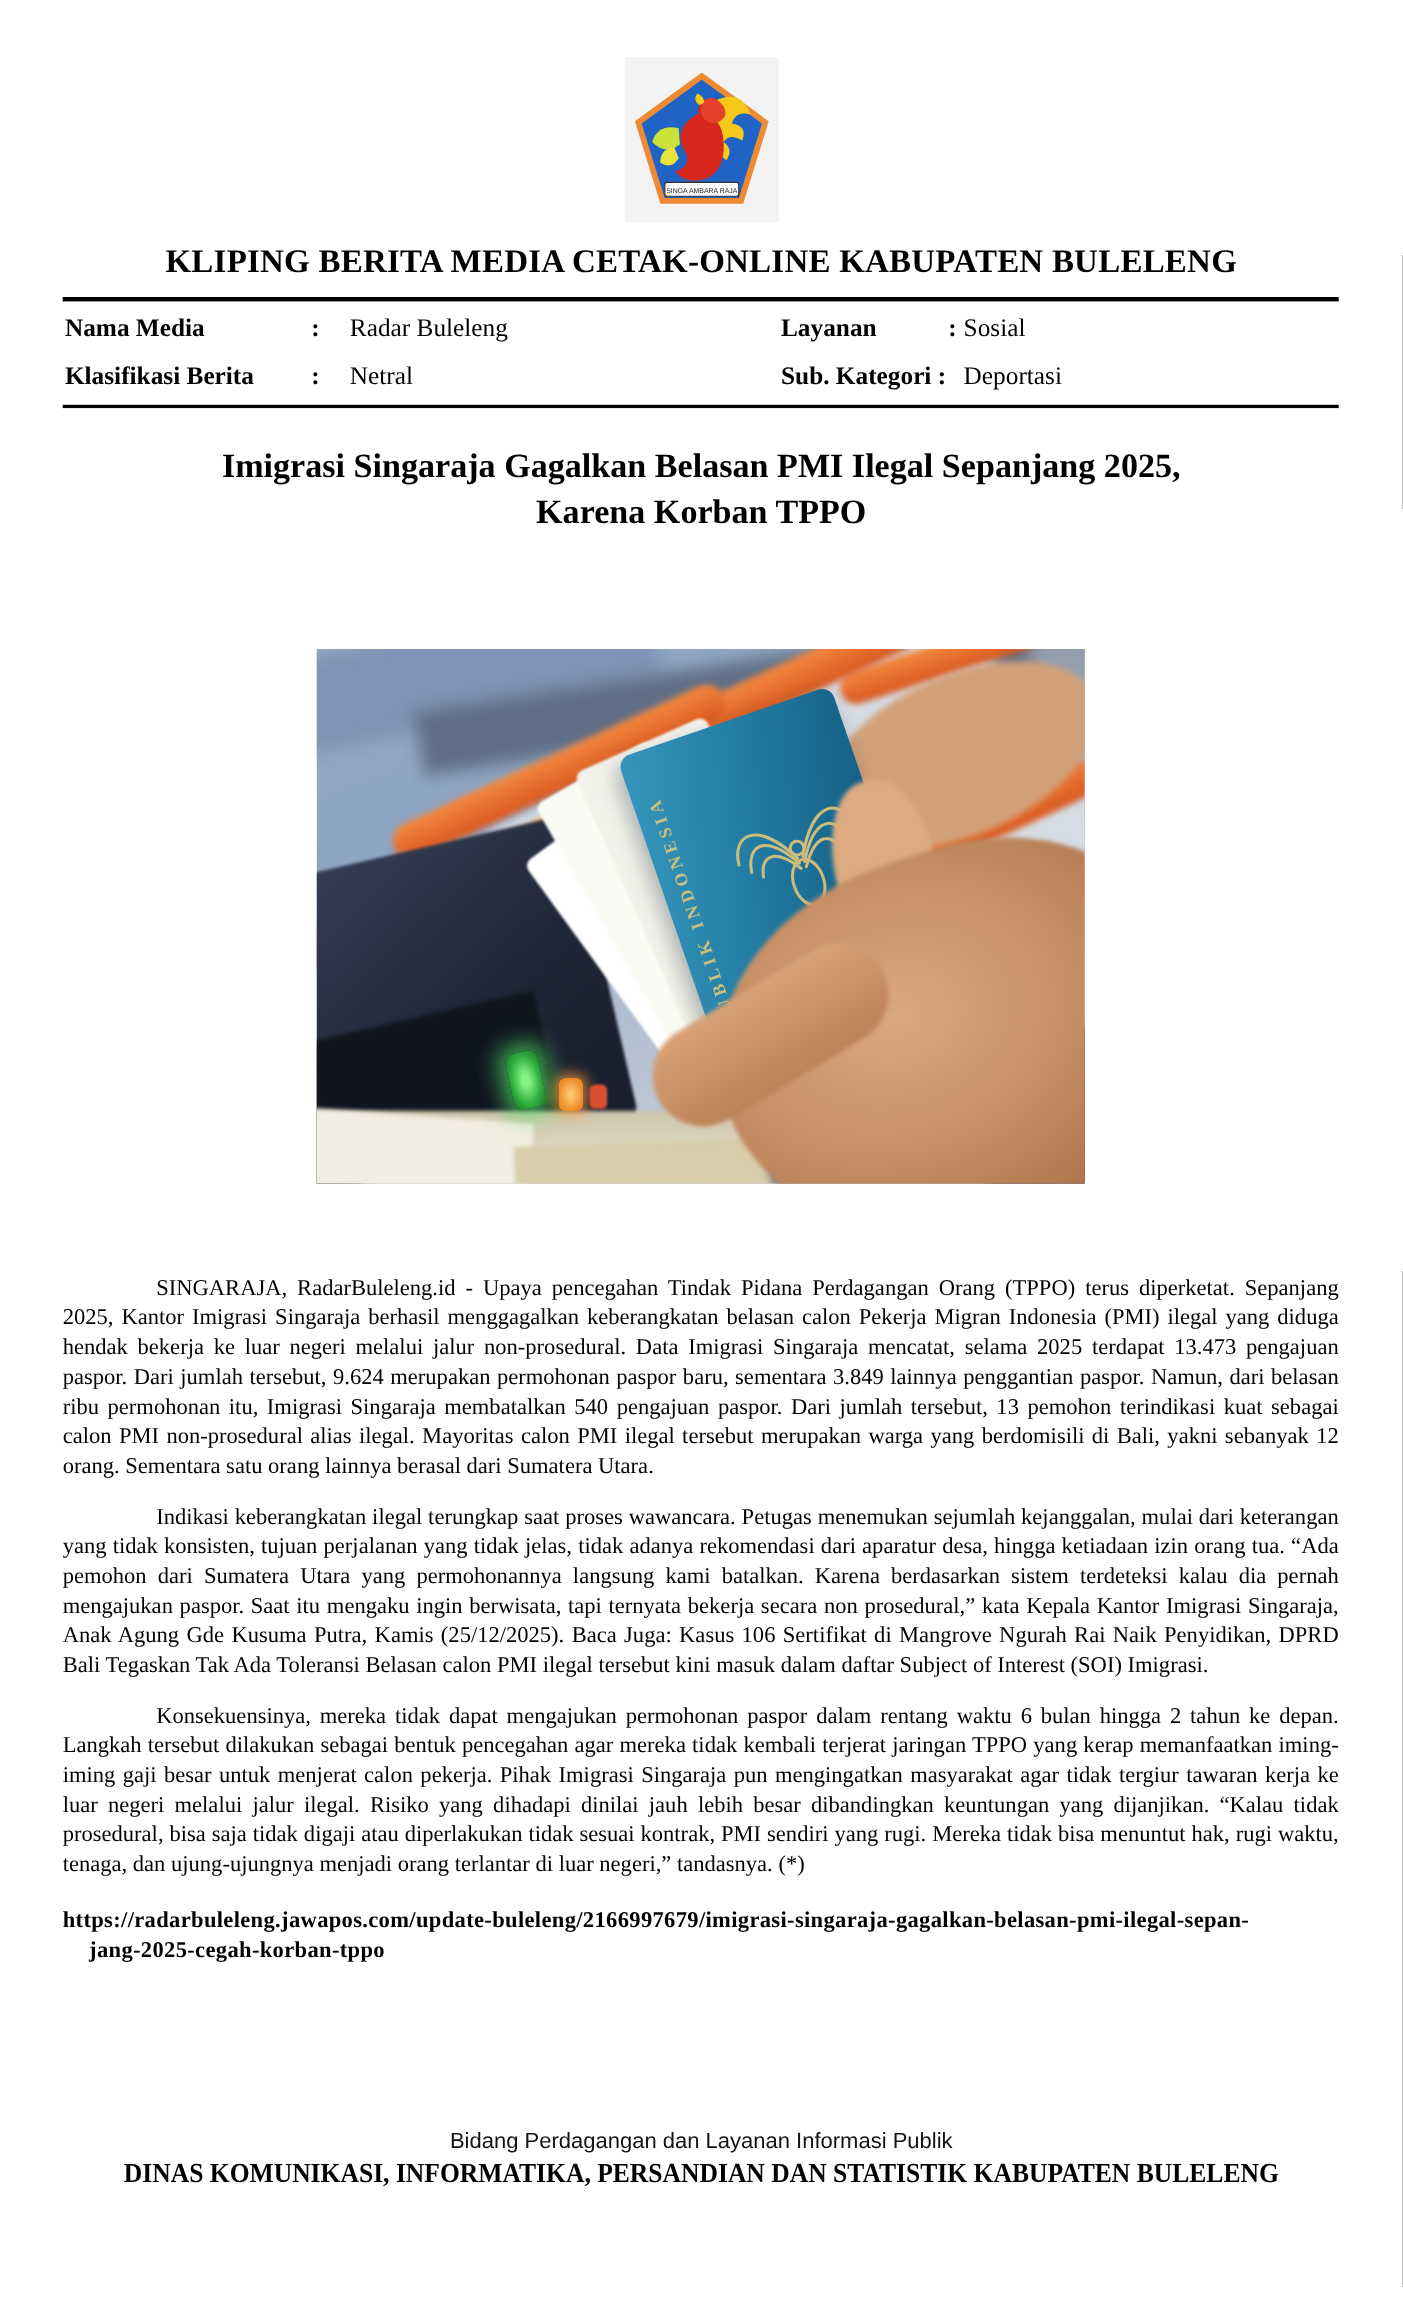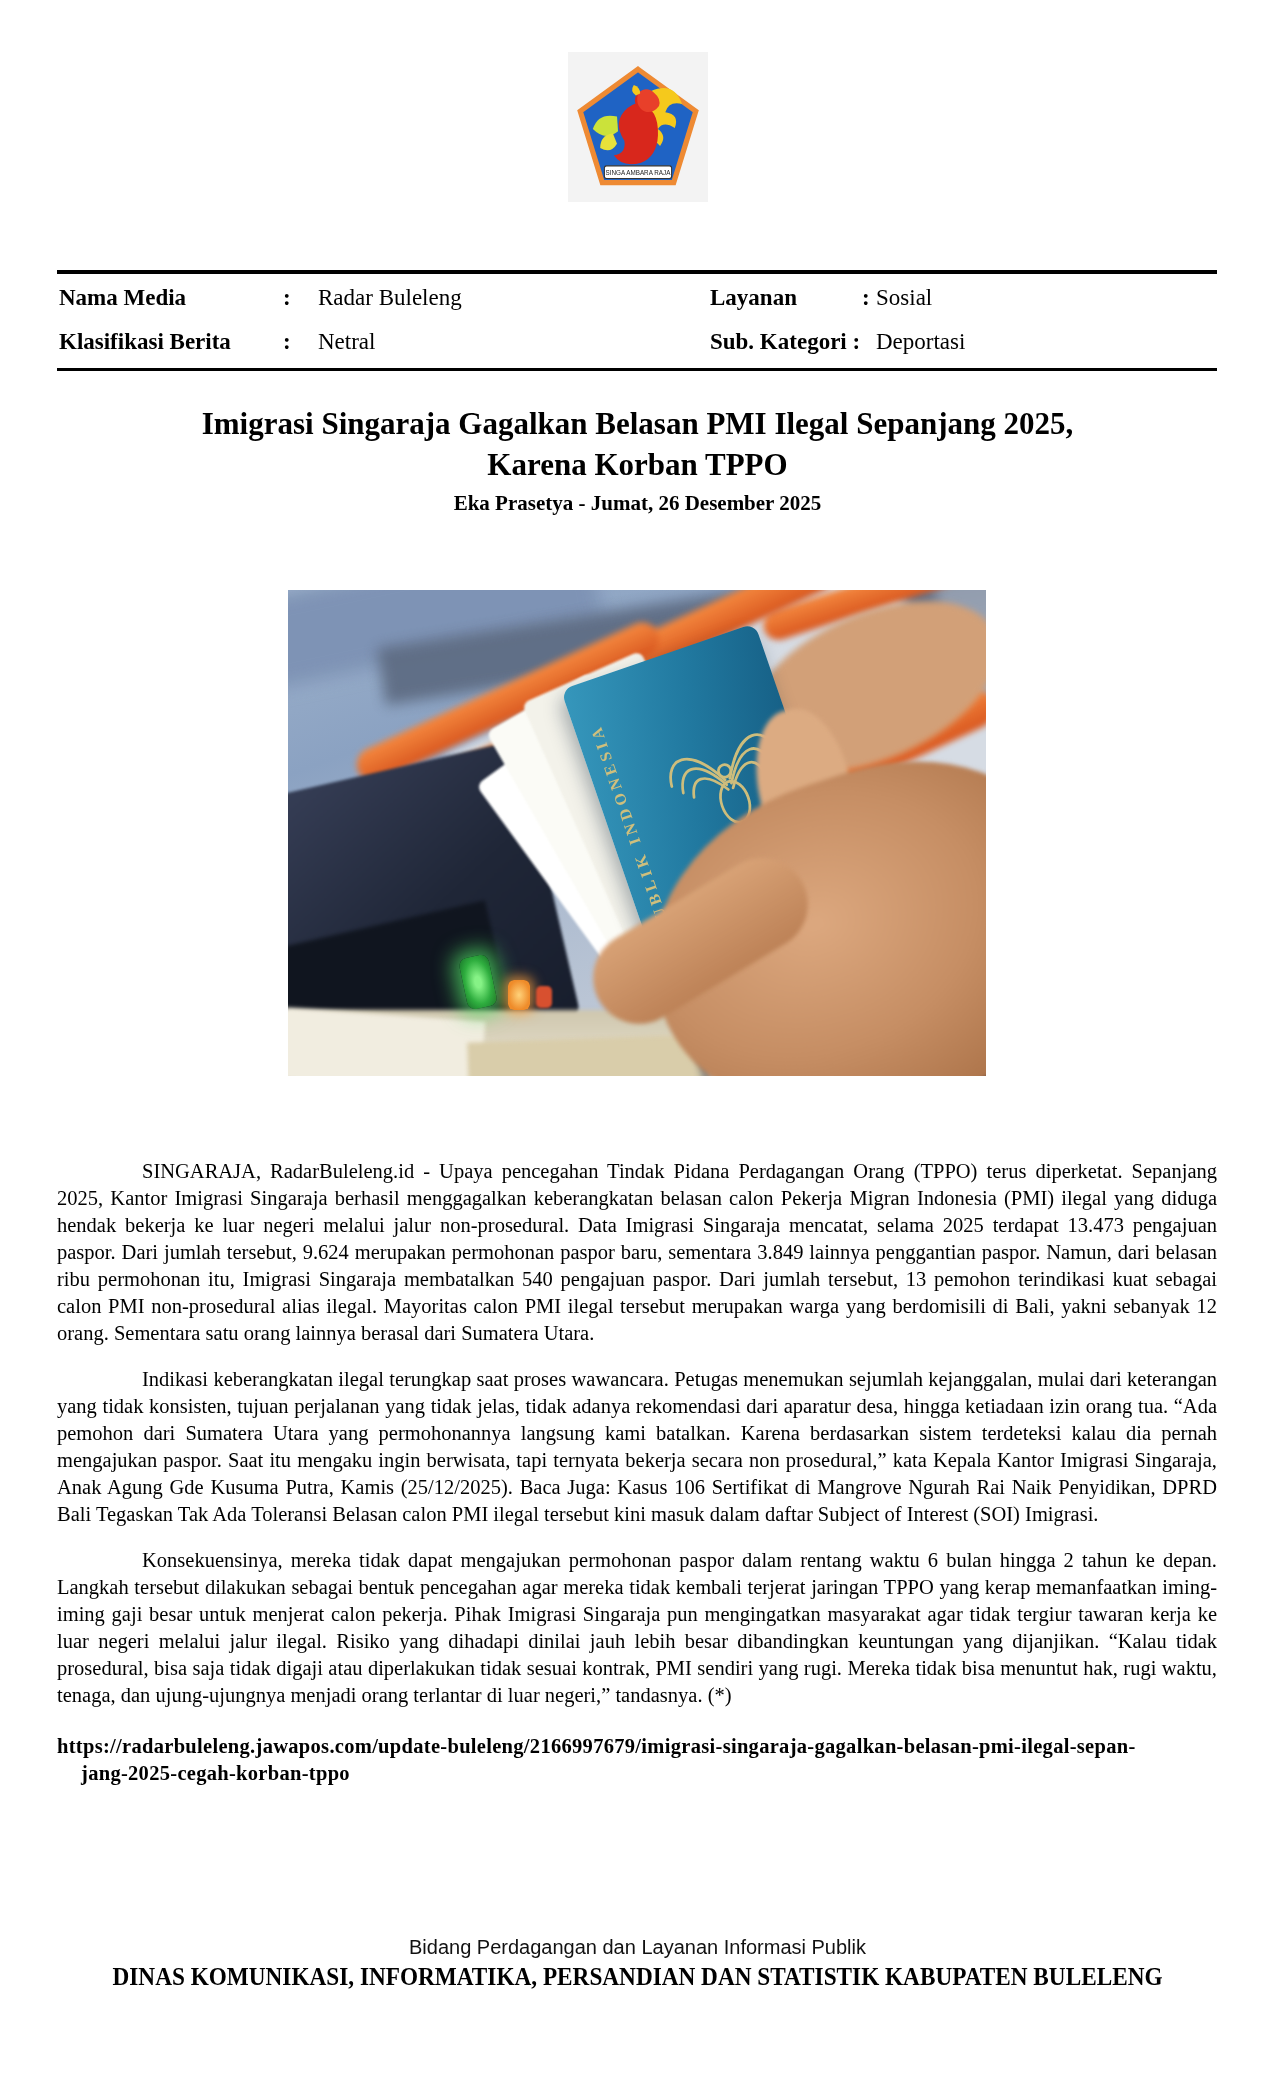--- a/index.html
+++ b/index.html
@@ -118,20 +118,21 @@
       <path d="M58,30 q-6,-4 -2,-10 q6,2 6,8 z" fill="#f5c91c"></path>
 
       <path d="M40,50 q-18,-4 -23,12 q12,12 24,2 z" fill="#cbe23a"></path>
       <path d="M36,66 q-12,2 -12,14 q10,6 16,-4 z" fill="#e8e23a"></path>
 
       <rect x="28" y="97" width="64" height="12" rx="2" fill="#ffffff" stroke="#333" stroke-width="1"></rect>
       <text x="60" y="106" text-anchor="middle" font-size="6" font-family="Liberation Sans, sans-serif" fill="#222">SINGA AMBARA RAJA</text>
     </svg>
   </div>
 
+  <div class="abs header-title">KLIPING BERITA MEDIA CETAK-ONLINE KABUPATEN BULELENG</div>
   <div class="abs rule rule-1"></div>
 
   <div class="abs meta m-r1 m-llabel"><b>Nama Media</b></div>
   <div class="abs meta m-r1 m-lsep" style="font-weight:bold">:</div>
   <div class="abs meta m-r1 m-lval">Radar Buleleng</div>
   <div class="abs meta m-r1 m-rlabel"><b>Layanan</b></div>
   <div class="abs meta m-r1 m-rsep" style="font-weight:bold">:</div>
   <div class="abs meta m-r1 m-rval">Sosial</div>
 
   <div class="abs meta m-r2 m-llabel"><b>Klasifikasi Berita</b></div>
@@ -139,21 +140,20 @@
   <div class="abs meta m-r2 m-lval">Netral</div>
   <div class="abs meta m-r2 m-rlabel"><b>Sub. Kategori :</b></div>
   <div class="abs meta m-r2 m-rval">Deportasi</div>
 
   <div class="abs rule rule-2"></div>
 
   <div class="abs art-title">
     <span>Imigrasi Singaraja Gagalkan Belasan PMI Ilegal Sepanjang 2025,</span><br>
     <span>Karena Korban TPPO</span>
   </div>
-  <div class="abs art-byline">Eka Prasetya - Jumat, 26 Desember 2025</div>
 
   <div class="abs photo">
     <div class="abs ph-base"></div>
     <div class="abs ph-band2"></div>
     <div class="abs ph-mach2"></div>
     <div class="abs ph-band1"></div>
     <div class="abs ph-red"></div>
     <div class="abs ph-track tk1"></div>
     <div class="abs ph-track tk2"></div>
     <div class="abs ph-track tk3"></div>

